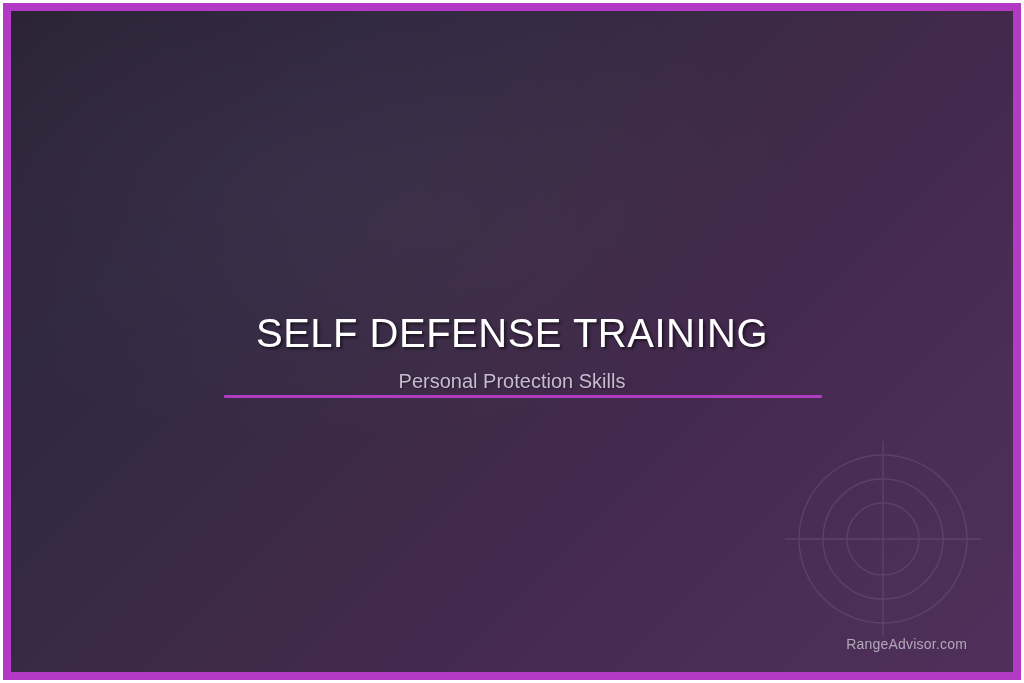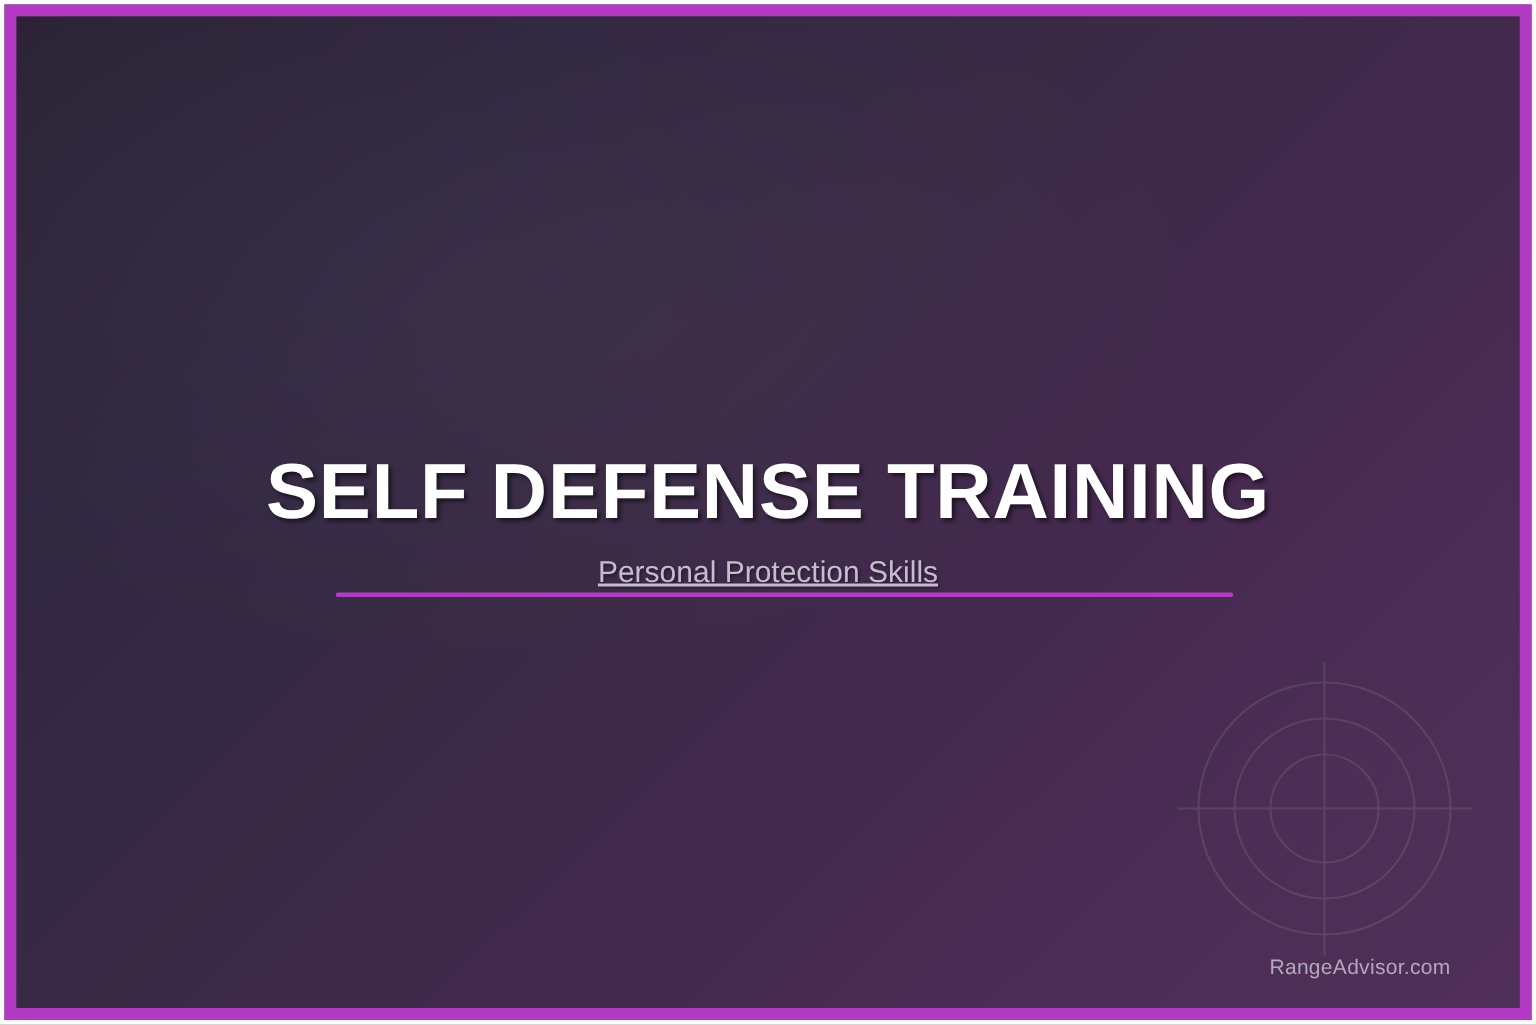--- a/index.html
+++ b/index.html
@@ -76,39 +76,38 @@
   
   .title-block {
     position: absolute;
     left: 0;
     top: 288px;
     width: 100%;
     text-align: center;
   }
 
   .slide-title {
-    margin: 0;
-    font-size: 52px;
-    font-weight: 700;
+    margin: 12px;
+    font-size: 40px;
+    font-weight: 400;
     letter-spacing: 0.5px;
     line-height: 1.14;
     color: #ffffff;
     text-shadow: 2px 2px 3px rgba(0,0,0,0.55);
     white-space: nowrap;
   }
 
   .slide-subtitle {
     margin: 12px 0 0 0;
     font-size: 20px;
     font-weight: 400;
     line-height: 1.2;
     color: #c6bccf;
     text-shadow: 1px 1px 2px rgba(0,0,0,0.4);
     white-space: nowrap;
-    text-decoration: underline;
   }
 
   .title-divider {
     position: absolute;
     left: 213px;
     top: 384px;
     width: 598px;
     height: 3px;
     background: #b03cc0;
     border-radius: 1px;

